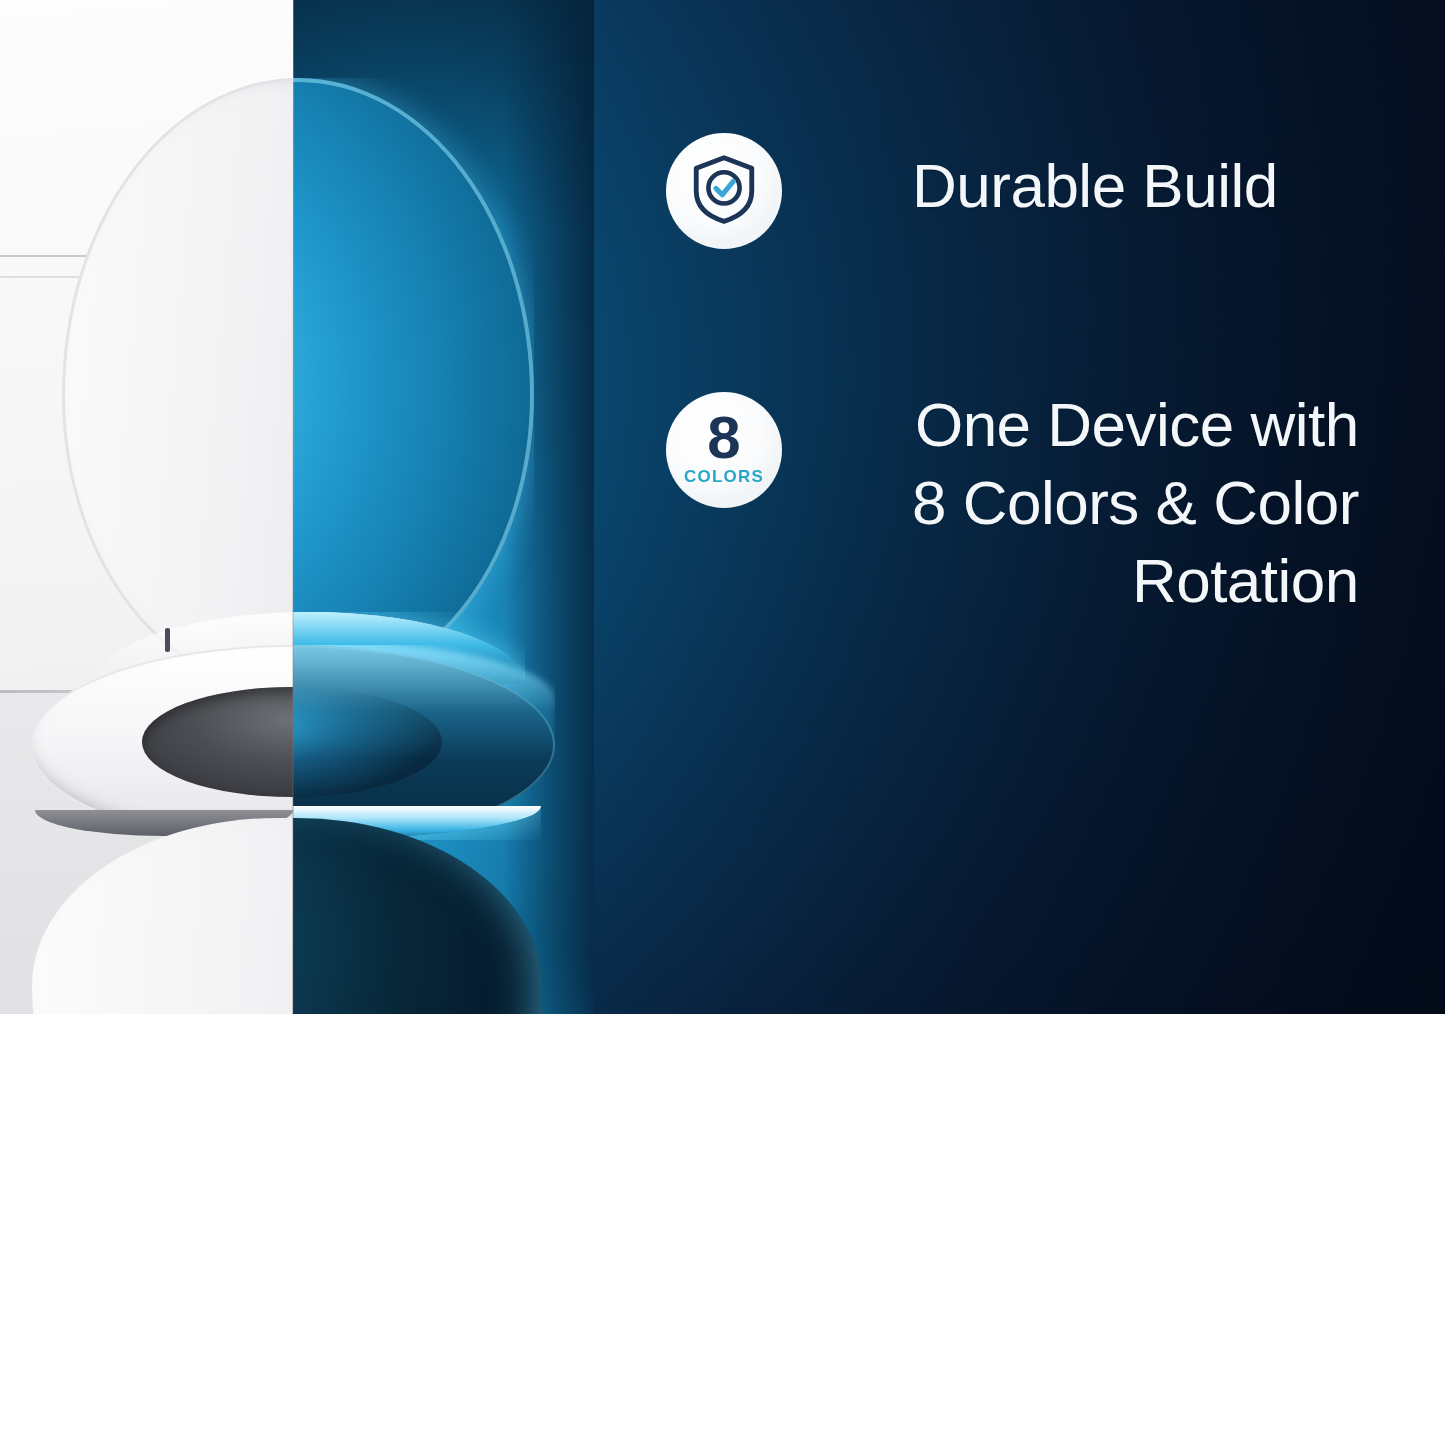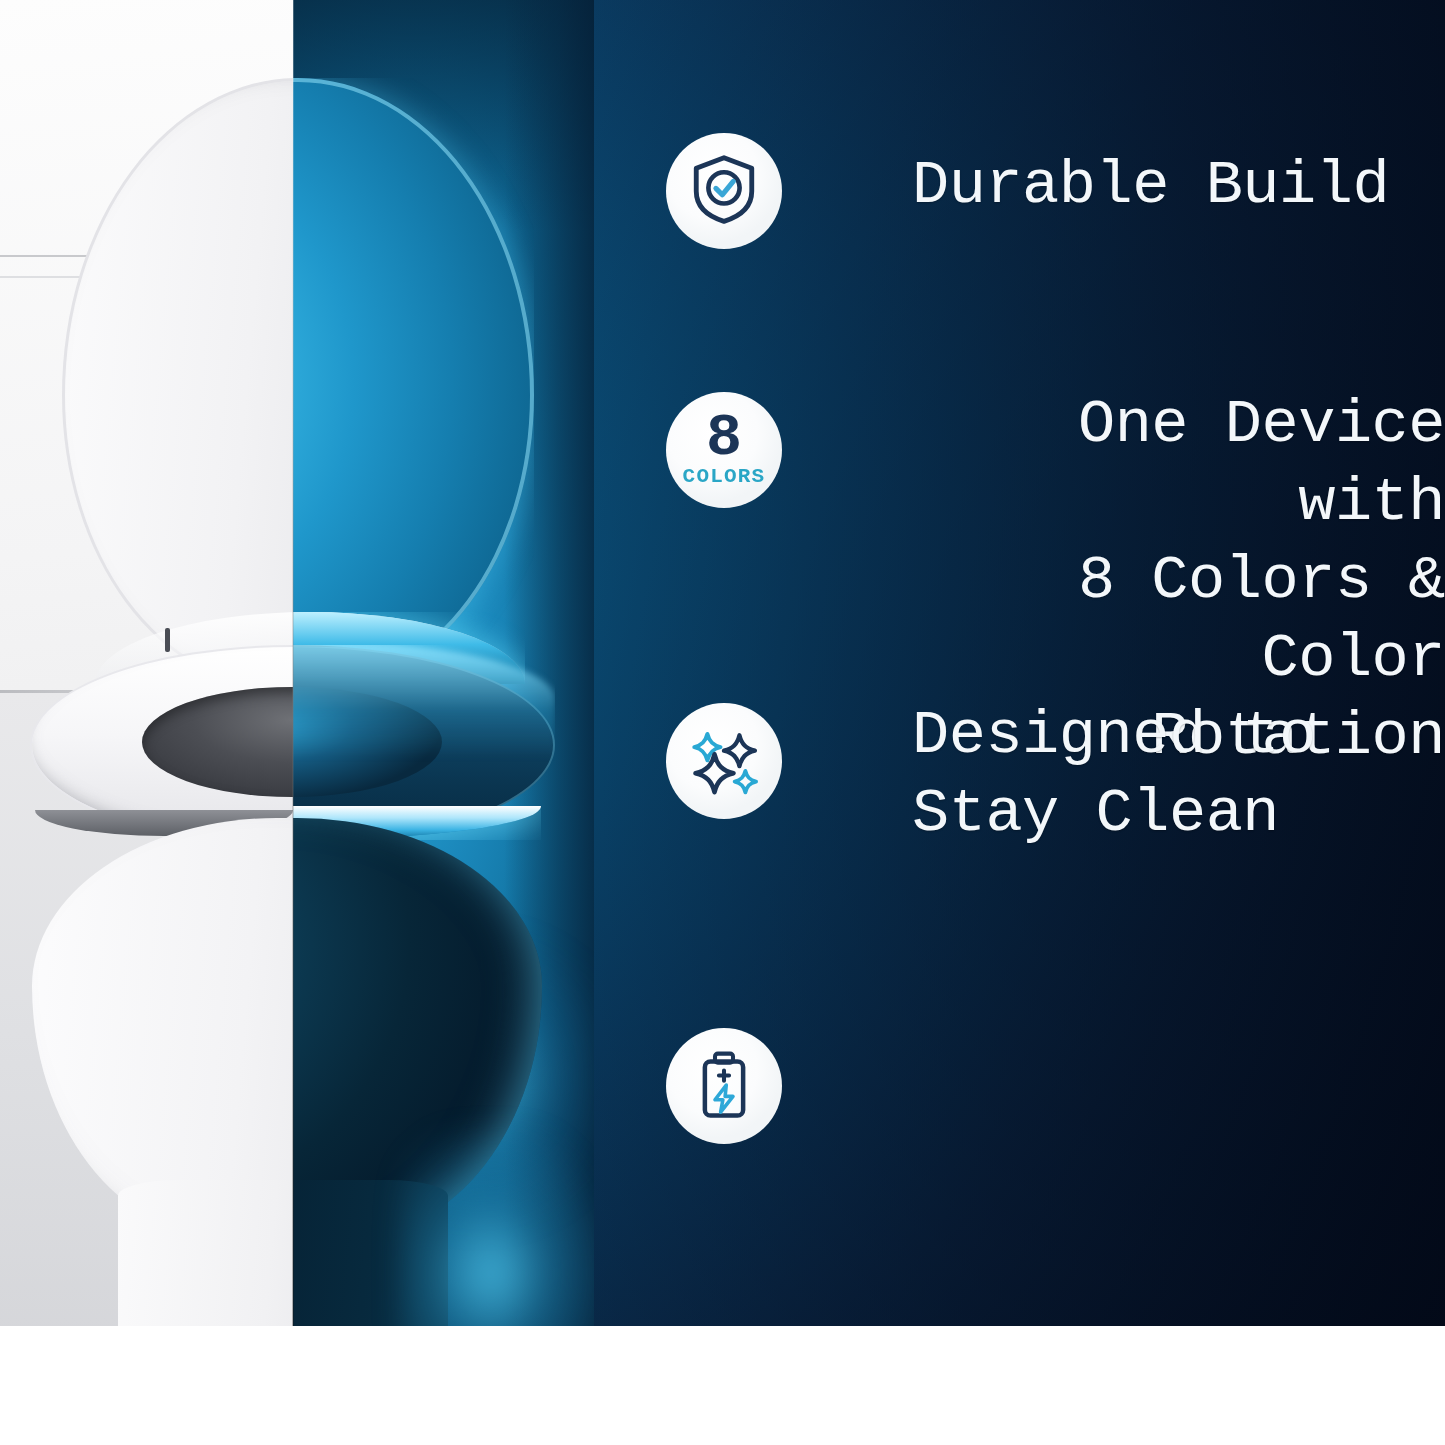--- a/index.html
+++ b/index.html
@@ -1,21 +1,21 @@
 <!DOCTYPE html>
 <html><head>
 <meta charset="utf-8">
 <style>
   html,body{margin:0;padding:0;background:#fff;}
   *{box-sizing:border-box;}
   .stage{
     position:relative;
-    width:1445px;height:1326px;
+    width:1445px;height:1014px;
     overflow:hidden;
-    font-family:Liberation Mono, monospace;
+    font-family:Liberation Sans, sans-serif;
     background:#c2410c;
   }
 
   
   .bg-gradient{
     position:absolute;inset:0;
     background:
       radial-gradient(150% 120% at 2% 42%, #0f6e9e 0%, #0a5580 22%, #0a3f66 40%, #0b2949 60%, #071a33 78%, #040c1d 100%);
   }
   .bg-gradient2{
@@ -261,21 +261,21 @@
     letter-spacing:-0.3px;
   }
 
   
   .eight-wrap{display:flex;flex-direction:column;align-items:center;justify-content:center;height:100%;}
   .eight-num{
     font-size:60px;font-weight:700;color:#1c3557;line-height:52px;
     -webkit-text-stroke:0;
   }
   .colors-word{
-    font-size:21px;font-weight:700;color:#2aa6c6;letter-spacing:1.2px;line-height:22px;margin-top:2px;
+    font-size:17px;font-weight:700;color:#2aa6c6;letter-spacing:1.2px;line-height:22px;margin-top:2px;
   }
 </style>
 </head>
 <body>
 
 <div class="stage">
 
   <div class="bg-gradient"></div>
   <div class="bg-gradient2"></div>
 
@@ -372,34 +372,20 @@
         <span class="eight-wrap">
           <span class="eight-num">8</span>
           <span class="colors-word">COLORS</span>
         </span>
       </div>
       <div class="ftext">One Device with
 8 Colors &amp; Color
 Rotation</div>
     </div>
 
-    <div class="feature f3">
-      <div class="badge">
-        <span>
-          <svg width="76" height="76" viewBox="0 0 64 64" fill="none">
-            <path d="M18 11 C19.6 17.4 22.6 20.4 29 22 C22.6 23.6 19.6 26.6 18 33 C16.4 26.6 13.4 23.6 7 22 C13.4 20.4 16.4 17.4 18 11 Z" stroke="#29a8d4" stroke-width="3.4" fill="none" stroke-linejoin="round"></path>
-            <path d="M45 12 C46.9 19.6 50.4 23.1 58 25 C50.4 26.9 46.9 30.4 45 38 C43.1 30.4 39.6 26.9 32 25 C39.6 23.1 43.1 19.6 45 12 Z" stroke="#1c3557" stroke-width="3.6" fill="none" stroke-linejoin="round"></path>
-            <path d="M24 28 C26.2 37.3 30.7 41.8 40 44 C30.7 46.2 26.2 50.7 24 60 C21.8 50.7 17.3 46.2 8 44 C17.3 41.8 21.8 37.3 24 28 Z" stroke="#1c3557" stroke-width="3.8" fill="none" stroke-linejoin="round"></path>
-            <path d="M50 42 C51.3 47.4 53.6 49.7 59 51 C53.6 52.3 51.3 54.6 50 60 C48.7 54.6 46.4 52.3 41 51 C46.4 49.7 48.7 47.4 50 42 Z" stroke="#29a8d4" stroke-width="3.3" fill="none" stroke-linejoin="round"></path>
-          </svg>
-        </span>
-      </div>
-      <div class="ftext">Designed to
-Stay Clean</div>
-    </div>
 
     <div class="feature f4">
       <div class="badge">
         <span>
           <svg width="72" height="72" viewBox="0 0 64 64" fill="none">
             <rect x="24" y="5" width="16" height="8" rx="2.5" stroke="#1c3557" stroke-width="3.6" fill="none"></rect>
             <rect x="15" y="12" width="34" height="48" rx="5" stroke="#1c3557" stroke-width="4" fill="none"></rect>
             <path d="M32 20 v9 M27.5 24.5 h9" stroke="#1c3557" stroke-width="3.6" stroke-linecap="round"></path>
             <path d="M34 33 L24 46 h7 L29 57 L40 43 h-7 Z" stroke="#2ea8d8" stroke-width="3.2" fill="none" stroke-linejoin="round"></path>
           </svg>

